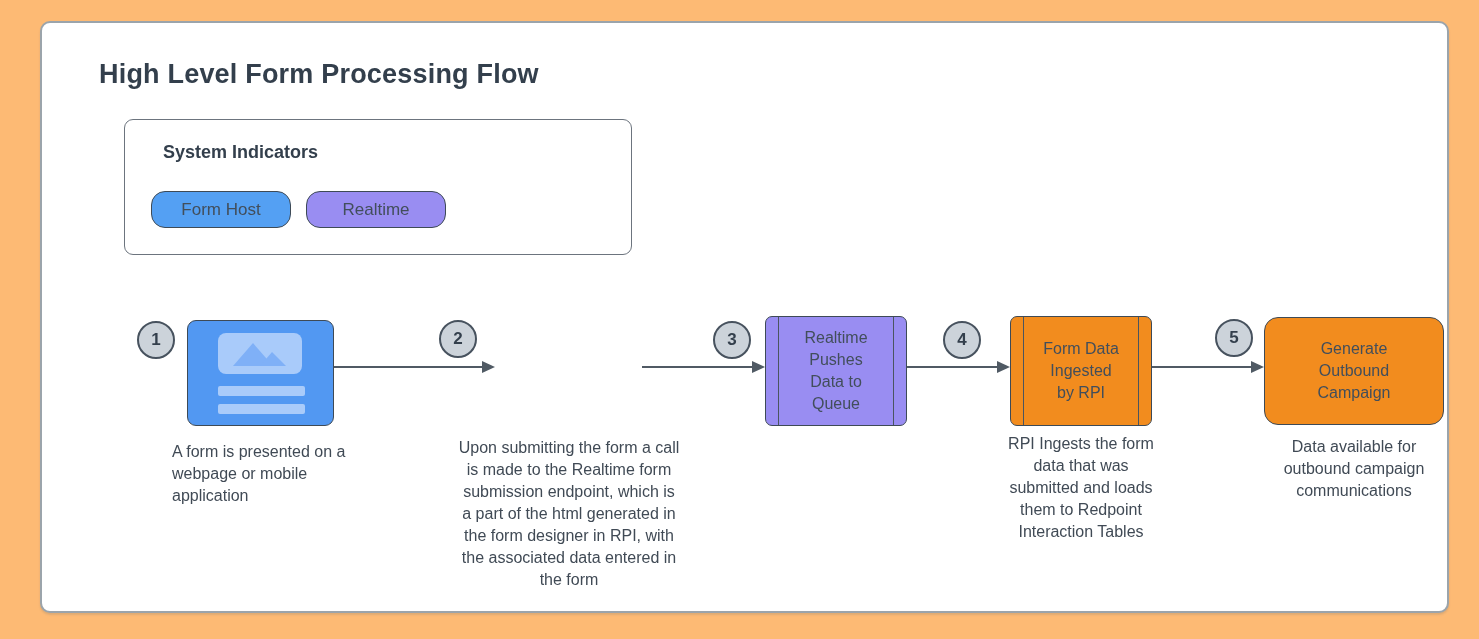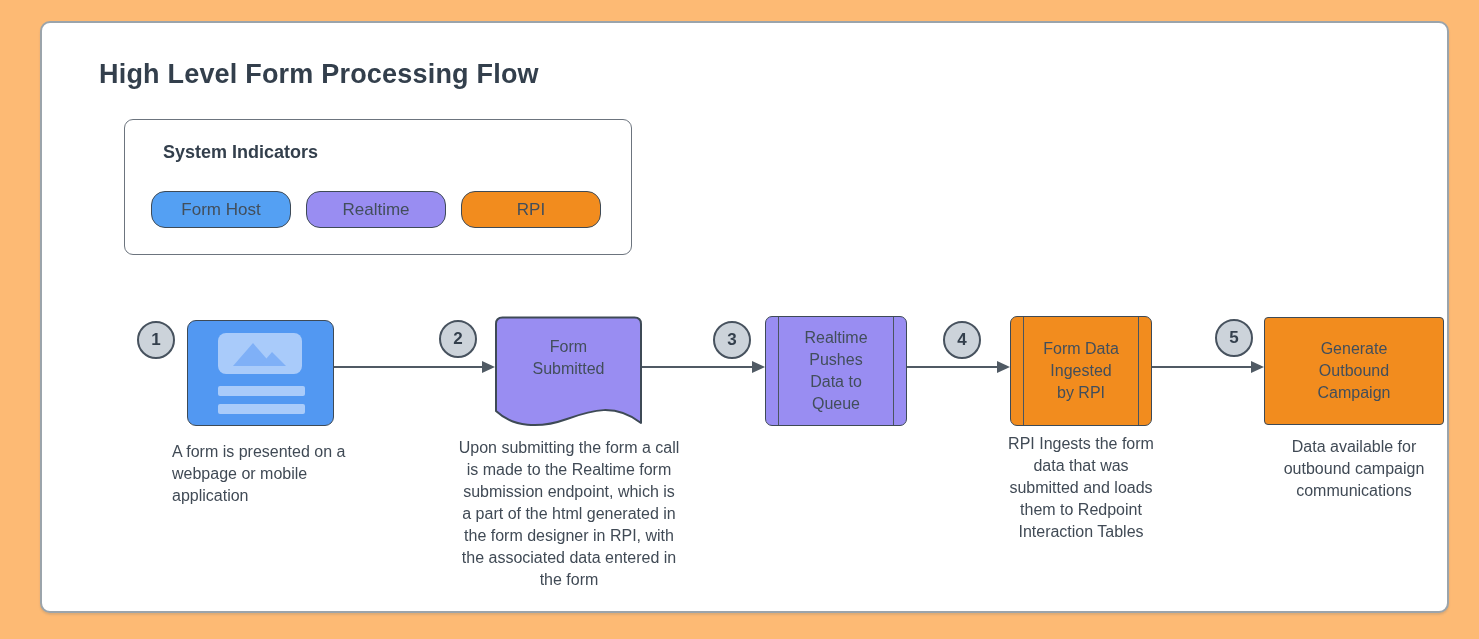--- a/index.html
+++ b/index.html
@@ -139,21 +139,21 @@
   .proc-realtime { left: 723px; background: var(--realtime); }
   .proc-rpi      { left: 968px; background: var(--rpi); }
 
   
   .round-shape {
     position: absolute;
     left: 1222px; top: 294px;
     width: 180px; height: 108px;
     background: var(--rpi);
     border: 1.5px solid var(--shapeborder);
-    border-radius: 4px;
+    border-radius: 14px;
     box-sizing: border-box;
     display: flex; align-items: center; justify-content: center;
   }
 
   
   .flow-arrow {
     position: absolute;
     top: 337px;
     height: 14px;
   }
@@ -197,47 +197,39 @@
 
 <div id="canvas">
   <div class="container">
 
     <div class="diagram-title">High Level Form Processing Flow</div>
 
     <div class="legend-box">
       <div class="legend-title">System Indicators</div>
       <div class="legend-item legend-formhost">Form Host</div>
       <div class="legend-item legend-realtime">Realtime</div>
-      <div class="legend-item legend-rpi">RPI</div>
     </div>
 
     <div class="step-badge" style="left:95px;  top:298px;">1</div>
     <div class="step-badge" style="left:397px; top:297px;">2</div>
     <div class="step-badge" style="left:671px; top:298px;">3</div>
     <div class="step-badge" style="left:901px; top:298px;">4</div>
     <div class="step-badge" style="left:1173px;top:296px;">5</div>
 
     <div class="image-card">
       <div class="img-box">
         <svg width="84" height="41" viewBox="0 0 84 41">
           <polygon points="15,33 35,10 55,33" style="fill:var(--mountain)"></polygon>
           <polygon points="42,33 54,19 68,33" style="fill:var(--mountain)"></polygon>
         </svg>
       </div>
       <div class="bar bar1"></div>
       <div class="bar bar2"></div>
     </div>
 
-    <div class="doc-shape">
-      <svg width="147" height="114" viewBox="0 0 147 114">
-        <path d="M 1 95 C 18 111 44 113 72 103 C 97 94 120 87 146 107 L 146 8 Q 146 1.5 139.5 1.5 L 7.5 1.5 Q 1 1.5 1 8 Z" style="fill:var(--realtime);stroke:var(--shapeborder);stroke-width:2;stroke-linejoin:round"></path>
-      </svg>
-      <div class="shape-label">Form
-Submitted</div>
-    </div>
 
     <div class="proc-shape proc-realtime">
       <div class="shape-label">Realtime
 Pushes
 Data to
 Queue</div>
     </div>
 
     <div class="proc-shape proc-rpi">
       <div class="shape-label">Form Data

